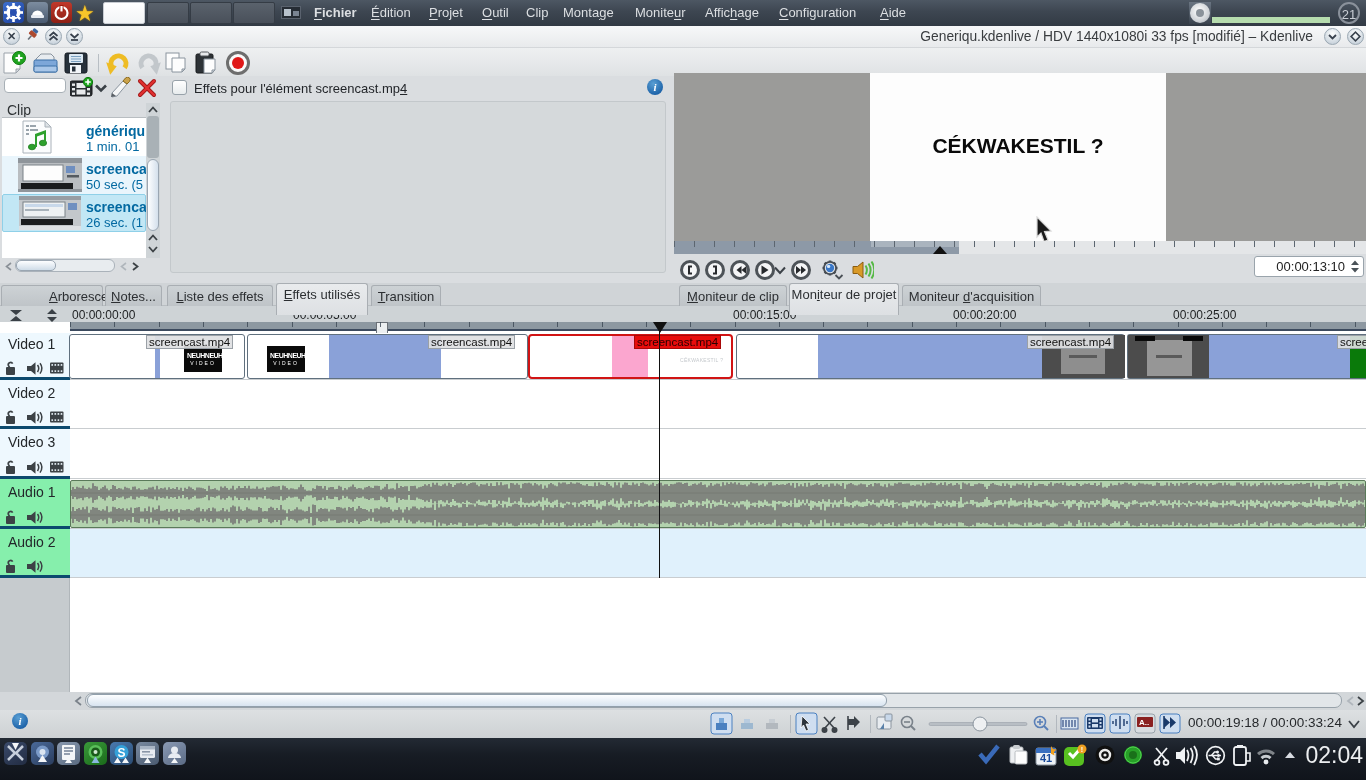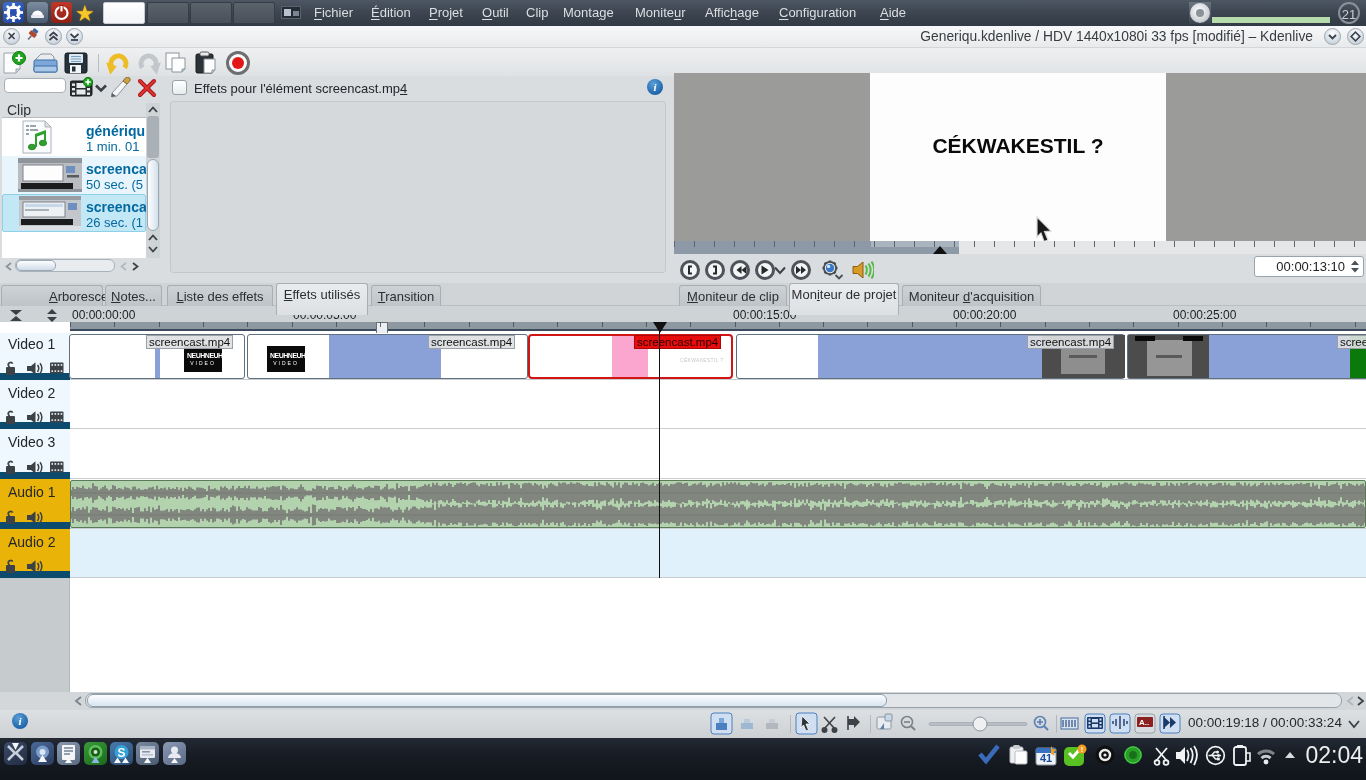--- a/index.html
+++ b/index.html
@@ -64,23 +64,23 @@
 .tab.act { background:linear-gradient(180deg,#e9ebed,#dde0e3); height:32px; top:0px; z-index:2; }
 
 
 #timeline { left:0; top:306px; width:1366px; height:386px; background:#fff; }
 #ruler { left:0; top:0; width:1366px; height:16px; background:#ced3d6; }
 #ruler .tc { top:2px; font-size:12px; color:#1d1f21; }
 #rticks { left:70px; top:16px; width:1296px; height:5px; z-index:5;
   background:repeating-linear-gradient(90deg,rgba(60,72,84,0.8) 0 1px,transparent 1px 44.3px); }
 #zone { left:70px; top:16px; width:1296px; height:9px; background:#8d98a1; border-bottom:2px solid #3c4a5e; }
 #zonesq { left:306px; top:0px; width:12px; height:12px; background:#eceff1; border:1px solid #6a7077; }
-.trackhdr { left:0; width:70px; border-bottom:7px solid #0c4a6e; font-size:14px; color:#23272a; }
+.trackhdr { left:0; width:70px; border-bottom:3px solid #0c4a6e; font-size:14px; color:#23272a; }
 .thv { background:#eef8fe; }
-.tha { background:#eab308; }
+.tha { background:#86efac; }
 .trow { left:70px; width:1296px; border-bottom:1px solid #c9cdd0; }
 .cliplabel { position:absolute; top:-1px; height:14px; background:rgba(222,224,226,0.92); border:1px solid #9aa0a6; font-size:11.5px; line-height:12px; color:#111; padding:0 2px; white-space:nowrap; }
 #playhead { left:659px; top:16px; width:1px; height:256px; background:#111; z-index:30; }
 #phtri { left:653px; top:16px; width:0; height:0; border-left:7px solid transparent; border-right:7px solid transparent; border-top:11px solid #111; z-index:31; }
 
 
 #hscroll { left:0; top:692px; width:1366px; height:18px; background:#d3d7da; }
 #statusbar { left:0; top:710px; width:1366px; height:28px; background:linear-gradient(180deg,#dde0e2,#cdd1d4); font-size:13px; color:#26292c; }
 #taskbar { left:0; top:738px; width:1366px; height:42px;
   background:linear-gradient(180deg,#232a34 0%,#171c24 40%,#10141b 100%); }
@@ -117,21 +117,21 @@
       </svg></div>
   <div class="abs" style="left:75px;top:1px;font-size:22px;color:#f7c62a;text-shadow:0 0 2px #b8860b;">★</div>
   <div class="abs taskrect" style="left:103px;background:linear-gradient(180deg,#ffffff,#f2f4f6);border-color:#c8ccd2;"></div>
   <div class="abs taskrect" style="left:147px;"></div>
   <div class="abs taskrect" style="left:190px;"></div>
   <div class="abs taskrect" style="left:233px;"></div>
   <div class="abs" style="left:281px;top:6px;width:20px;height:13px;background:#262c34;border:1px solid #5a626e;">
       <div class="abs" style="left:2px;top:2px;width:7px;height:7px;background:#b8c2cc;"></div>
       <div class="abs" style="left:11px;top:4px;width:6px;height:5px;background:#7a8492;"></div>
     </div>
-  <div class="abs menu" style="left:314px;"><u>F</u>ichier</div>
+  <div class="abs menu" style="left:314px;font-weight:bold;"><u>F</u>ichier</div>
   <div class="abs menu" style="left:371px;"><u>É</u>dition</div>
   <div class="abs menu" style="left:429px;"><u>P</u>rojet</div>
   <div class="abs menu" style="left:482px;"><u>O</u>util</div>
   <div class="abs menu" style="left:526px;">Clip</div>
   <div class="abs menu" style="left:563px;">Monta<u>g</u>e</div>
   <div class="abs menu" style="left:635px;">Monite<u>u</u>r</div>
   <div class="abs menu" style="left:705px;">Affic<u>h</u>age</div>
   <div class="abs menu" style="left:779px;"><u>C</u>onfiguration</div>
   <div class="abs menu" style="left:880px;"><u>A</u>ide</div>
   <div class="abs" style="left:1189px;top:2px;width:22px;height:22px;background:linear-gradient(180deg,#6a7582,#3a434e);">

